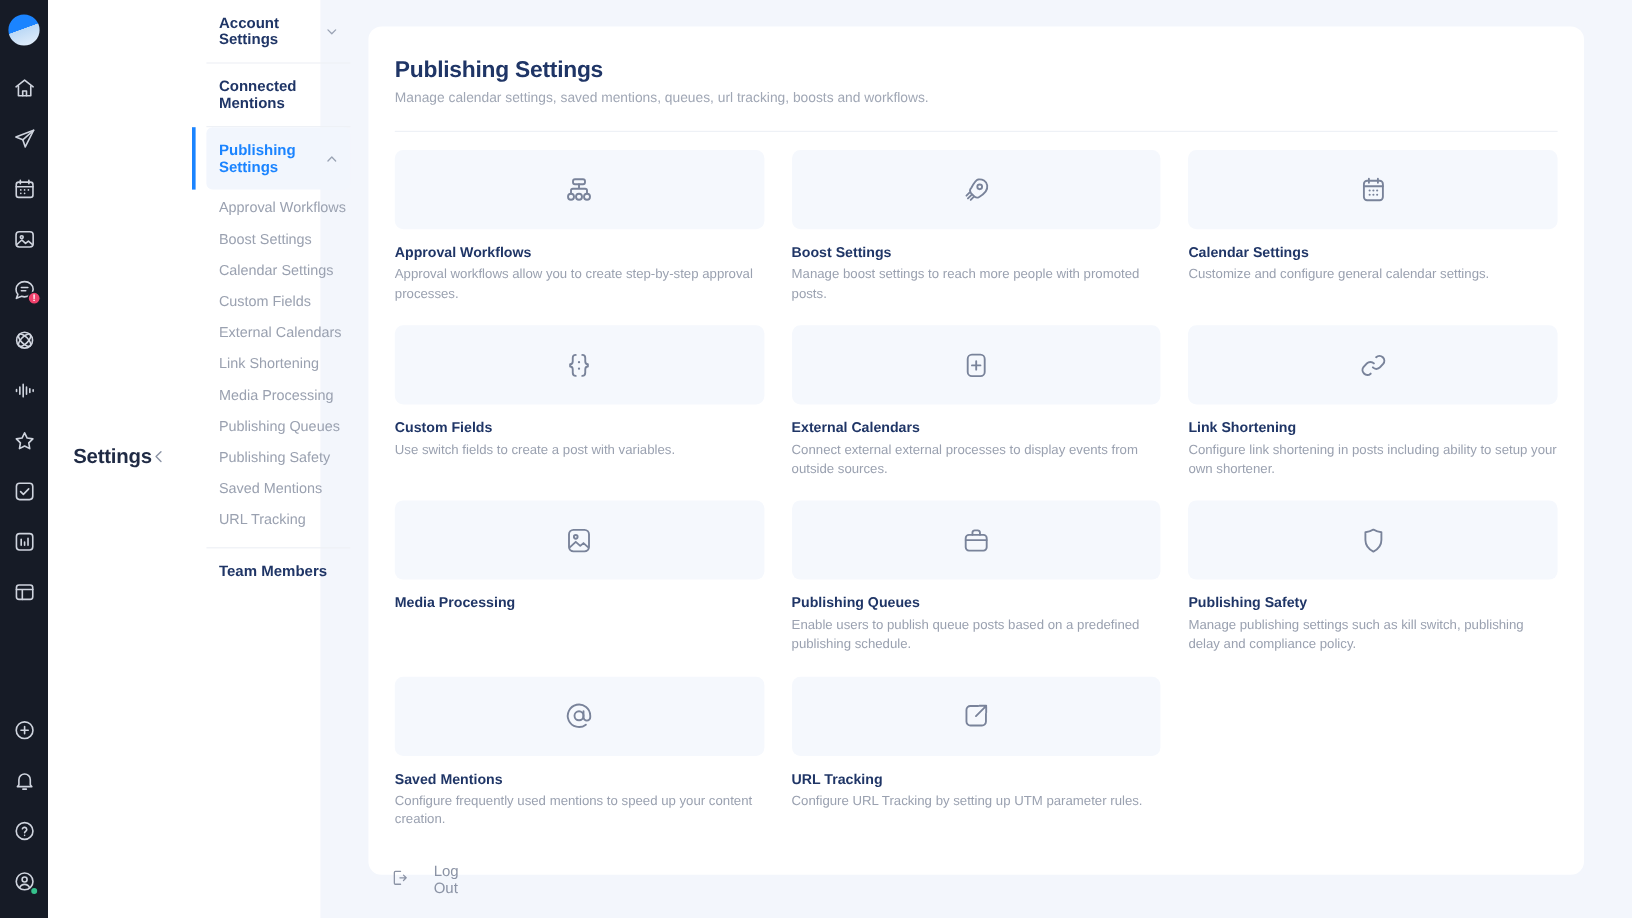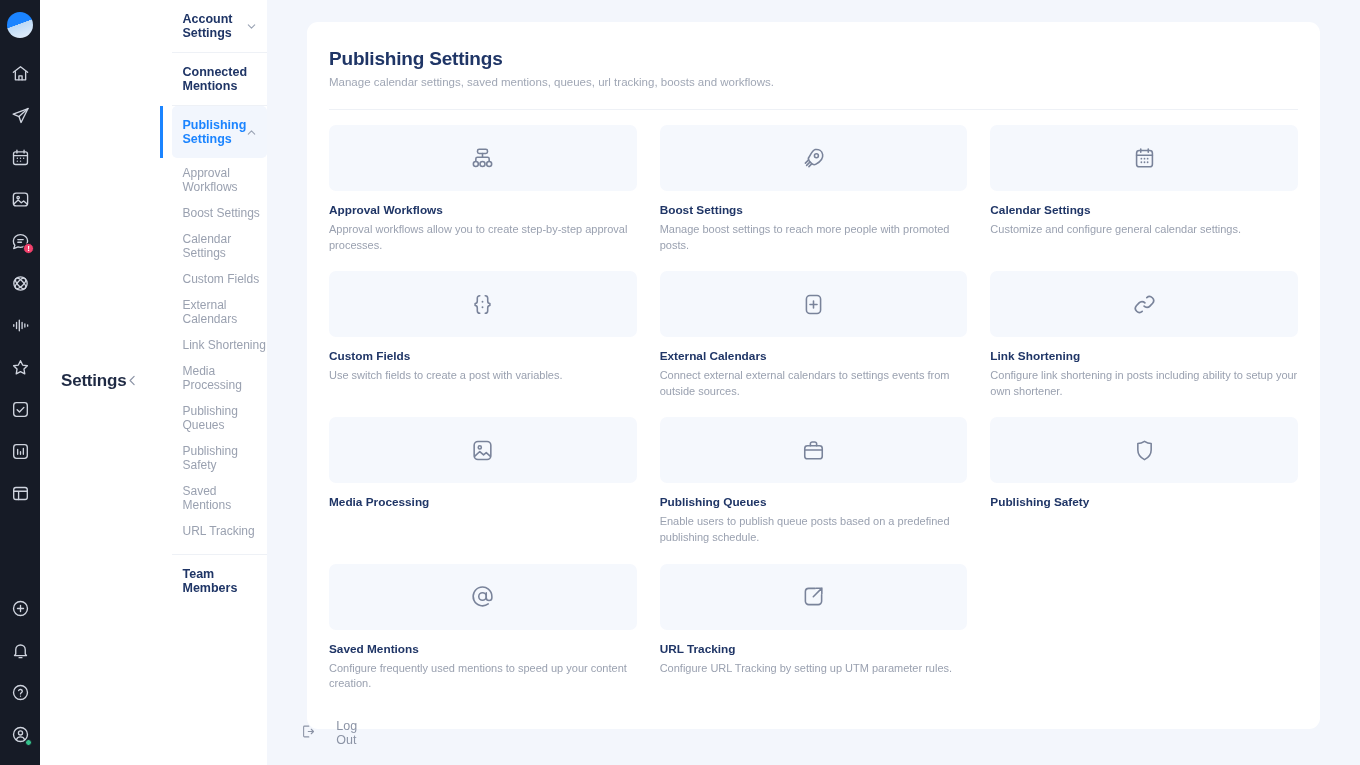--- a/index.html
+++ b/index.html
@@ -64,20 +64,21 @@
   .sb-collapse svg { width: 13px; height: 13px; }
 
   .sb-list { padding: 0 12px; }
   .sb-group { border-bottom: 1px solid #eef1f6; }
   .sb-group:last-of-type { border-bottom: none; }
   .sb-row {
     display: flex; align-items: center; justify-content: space-between;
     padding: 12px 10px; cursor: pointer;
     font-size: 12.5px; font-weight: 700; color: #1f3566;
     border-radius: 5px;
+    gap: 25px;
   }
   .sb-row .chev { color: #9aa3b4; display: flex; }
   .sb-row .chev svg { width: 11px; height: 11px; }
   .sb-row.active {
     background: #f2f6fd; color: #1b84ff; position: relative;
   }
   .sb-row.active::before {
     content: ""; position: absolute; left: -12px; top: 0; bottom: 0;
     width: 3px; background: #1b84ff;
   }
@@ -379,21 +380,21 @@
         </div>
 
         <div class="card">
           <div class="card-ico">
             <svg viewBox="0 0 24 24" fill="none" stroke="currentColor" stroke-width="1.5" stroke-linecap="round" stroke-linejoin="round">
                 <rect x="5.2" y="3.4" width="13.6" height="17.2" rx="3.4"></rect>
                 <path d="M12 8.6v6.8M8.6 12h6.8"></path>
               </svg>
           </div>
           <div class="card-title">External Calendars</div>
-          <div class="card-desc">Connect external external calendars to settings events from outside sources.</div>
+          <div class="card-desc">Connect external external processes to display events from outside sources.</div>
         </div>
 
         <div class="card">
           <div class="card-ico">
             <svg viewBox="0 0 24 24" fill="none" stroke="currentColor" stroke-width="1.6" stroke-linecap="round" stroke-linejoin="round">
                 <path d="M14.2 5.4a3.9 3.9 0 0 1 5.6 5.4l-2.6 2.8a3.9 3.9 0 0 1-5.6 0"></path>
                 <path d="M9.8 18.6a3.9 3.9 0 0 1-5.6-5.4l2.6-2.8a3.9 3.9 0 0 1 5.6 0"></path>
               </svg>
           </div>
           <div class="card-title">Link Shortening</div>
@@ -423,20 +424,21 @@
           <div class="card-desc">Enable users to publish queue posts based on a predefined publishing schedule.</div>
         </div>
 
         <div class="card">
           <div class="card-ico">
             <svg viewBox="0 0 24 24" fill="none" stroke="currentColor" stroke-width="1.5" stroke-linecap="round" stroke-linejoin="round">
                 <path d="M12 3.2c2.2 1.5 4.3 2.1 6.4 2.1v6.2c0 4.2-2.6 7.3-6.4 9.3-3.8-2-6.4-5.1-6.4-9.3V5.3c2.1 0 4.2-.6 6.4-2.1z"></path>
               </svg>
           </div>
           <div class="card-title">Publishing Safety</div>
+          <div class="card-desc">Manage publishing settings such as kill switch, publishing delay and compliance policy.</div>
         </div>
 
         <div class="card">
           <div class="card-ico">
             <svg viewBox="0 0 24 24" fill="none" stroke="currentColor" stroke-width="1.5" stroke-linecap="round" stroke-linejoin="round">
                 <circle cx="12" cy="12" r="3.6"></circle>
                 <path d="M15.6 8.4v4.8a2.7 2.7 0 0 0 5.4 0V12a9 9 0 1 0-3.5 7.1"></path>
               </svg>
           </div>
           <div class="card-title">Saved Mentions</div>

